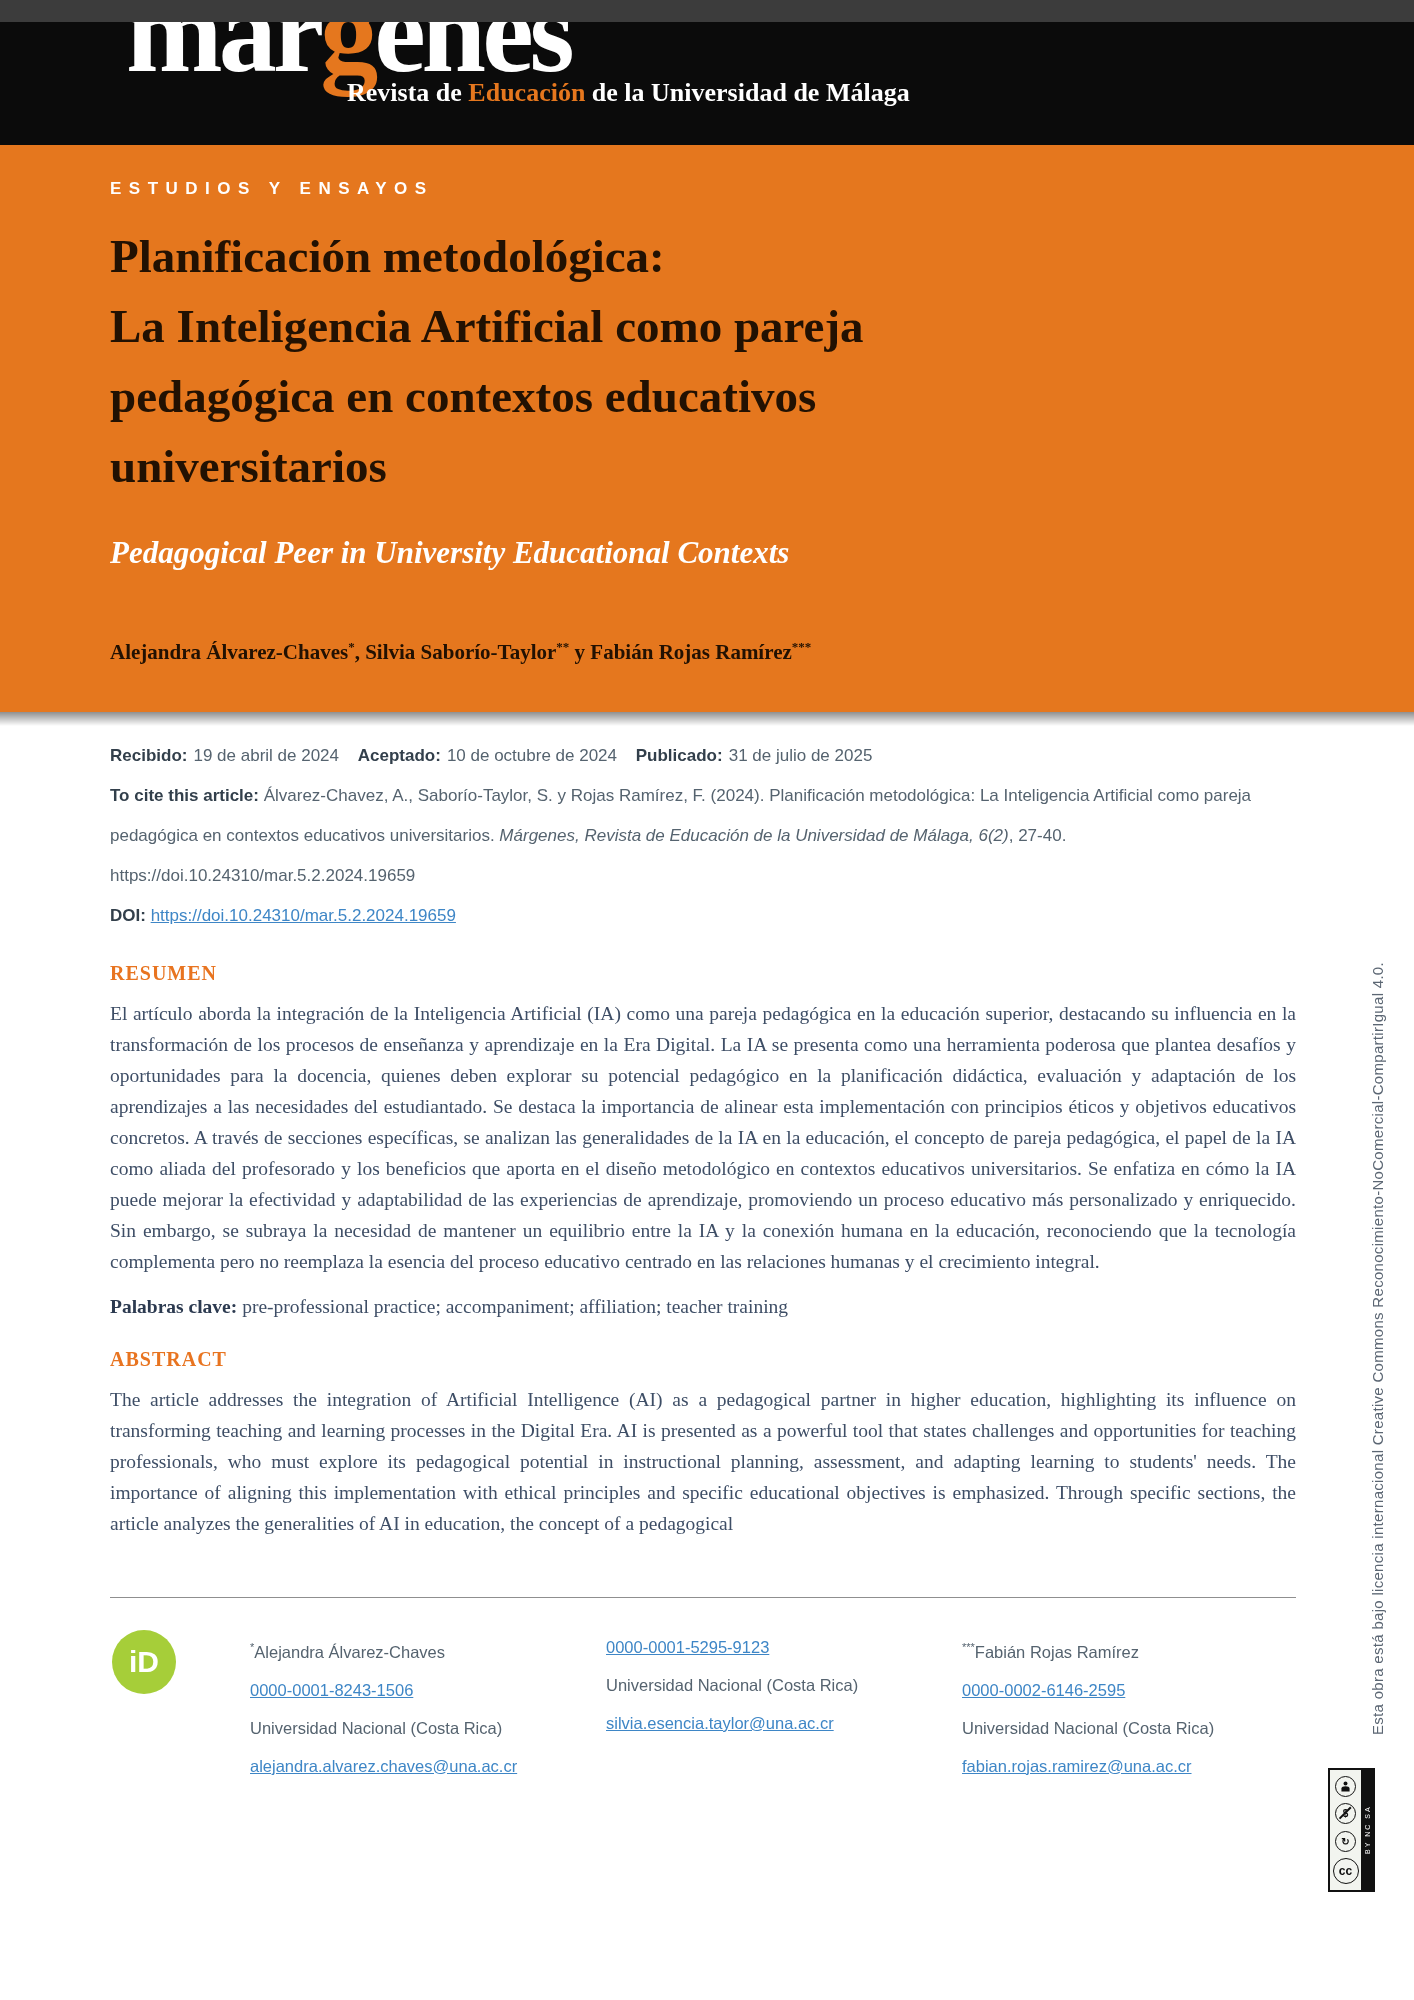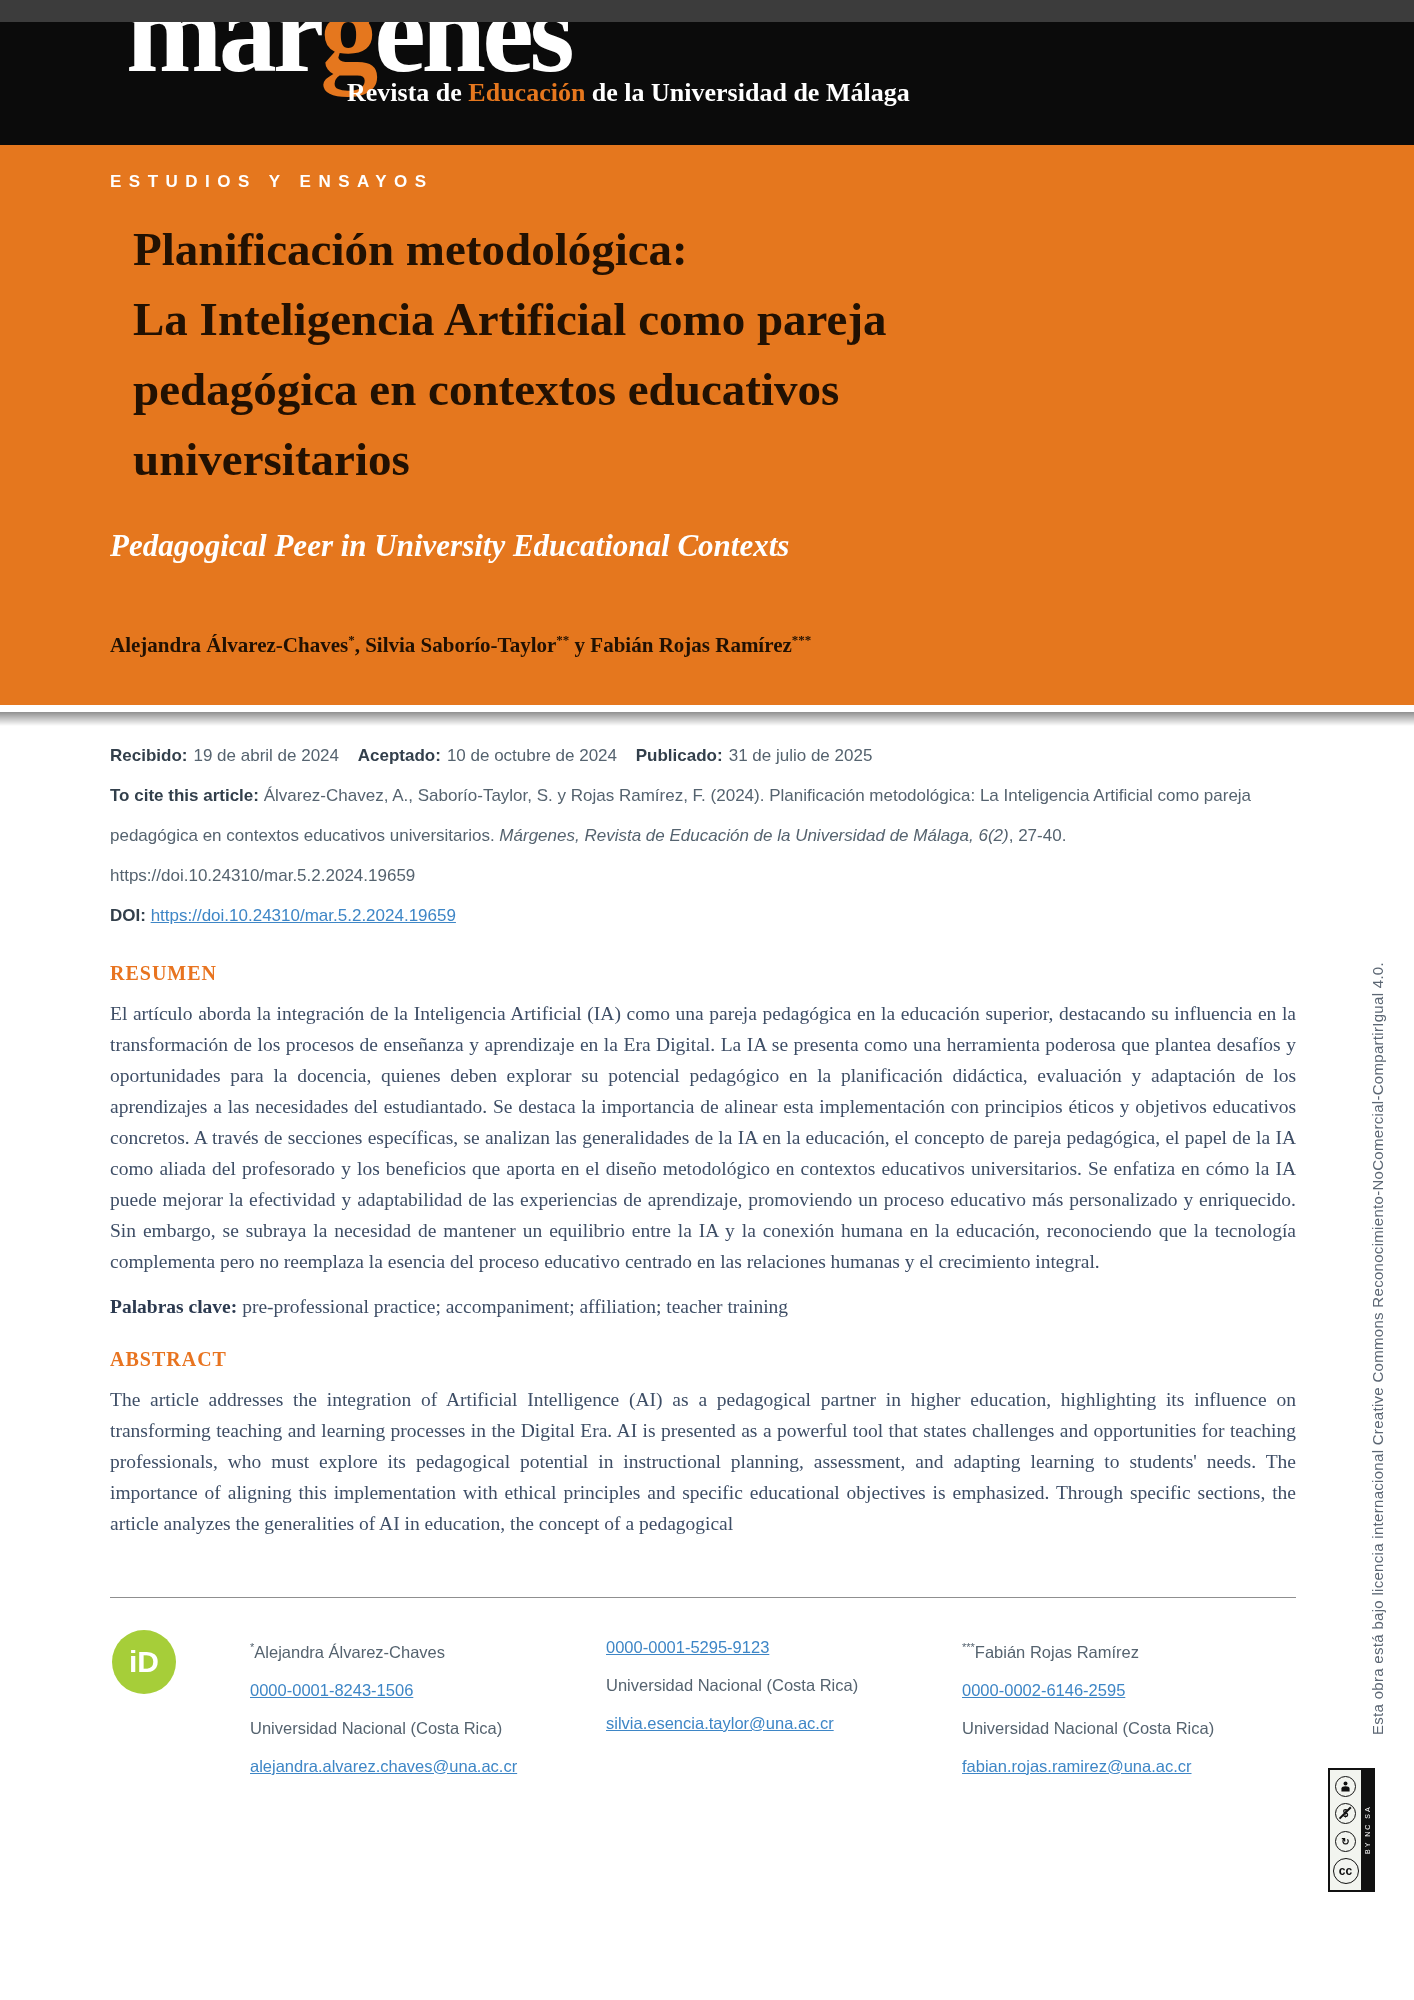--- a/index.html
+++ b/index.html
@@ -10,26 +10,26 @@
   .top-strip{position:absolute;top:0;left:0;width:100%;height:22px;background:#3c3c3c;z-index:3;}
   .masthead{position:absolute;top:0;left:0;width:100%;height:145px;background:#0b0b0b;z-index:2;overflow:hidden;}
   .logo{position:absolute;left:126px;top:-26px;font-family:"Liberation Serif",serif;font-weight:bold;
         font-size:116px;line-height:1;color:#ffffff;letter-spacing:-4px;}
   .logo-g{color:#e5771e;}
   .tagline{position:absolute;left:347px;top:78px;font-family:"Liberation Serif",serif;font-weight:bold;
         font-size:26px;color:#ffffff;}
   .tag-hl{color:#e5771e;}
 
   
-  .hero{position:absolute;top:138px;left:0;width:100%;height:567px;background:#e5771e;}
+  .hero{position:absolute;top:145px;left:0;width:100%;height:567px;background:#e5771e;}
   .kicker{position:absolute;left:110px;top:34px;font-family:"Liberation Sans",sans-serif;
         font-weight:bold;font-size:17px;letter-spacing:7.5px;color:#ffffff;}
   .title-es{position:absolute;left:110px;top:76px;margin:0;font-weight:bold;font-size:47px;
         line-height:70px;color:#221102;font-family:"Liberation Serif",serif;}
-  .title-es span{display:block;margin-left:23px;}
+  .title-es span{display:block;}
   .title-en{position:absolute;left:110px;top:388px;margin:0;font-style:italic;font-weight:bold;
         font-size:31px;line-height:40px;color:#ffffff;font-family:"Liberation Serif",serif;}
   .title-en span{display:block;}
   .byline{position:absolute;left:110px;top:494px;font-weight:bold;font-size:21px;color:#221102;}
   .byline sup{font-size:13px;}
   .hero-shadow{position:absolute;top:712px;left:0;width:100%;height:14px;
         background:linear-gradient(#8f8f8f,rgba(255,255,255,0));}
 
   
   .content{position:absolute;left:110px;top:712px;width:1186px;}

